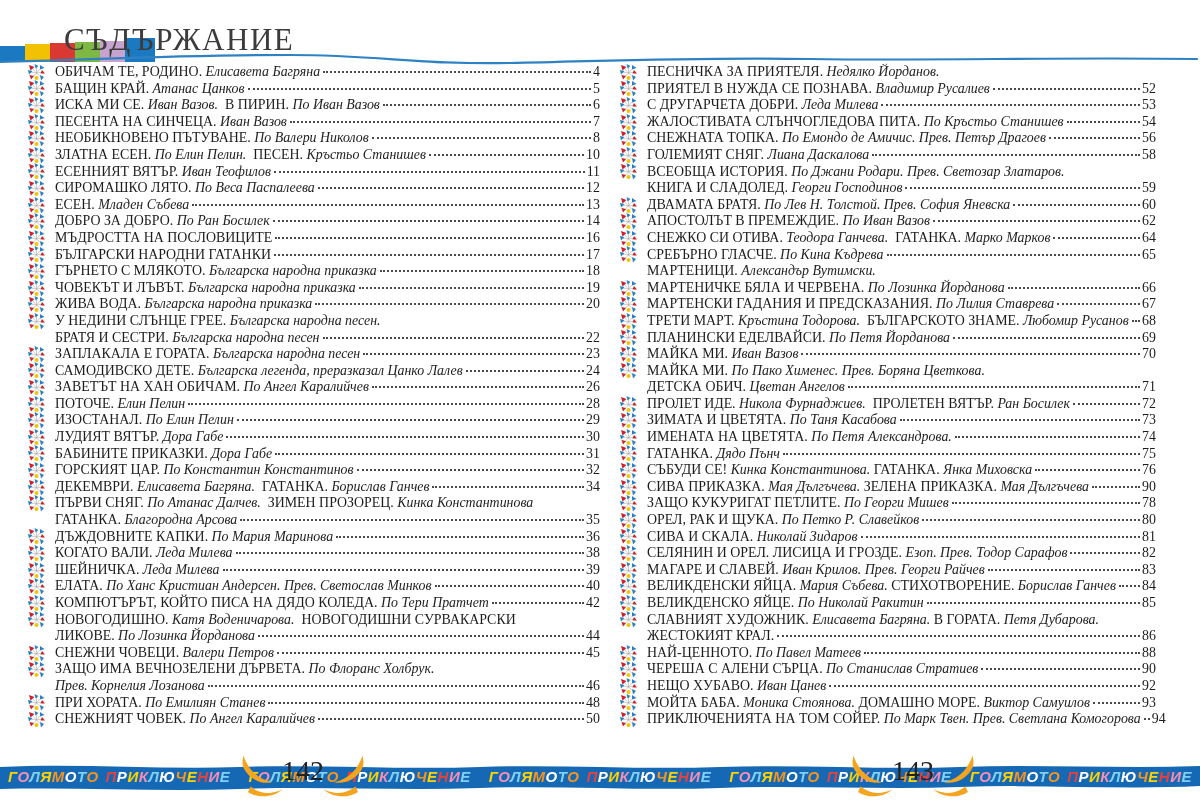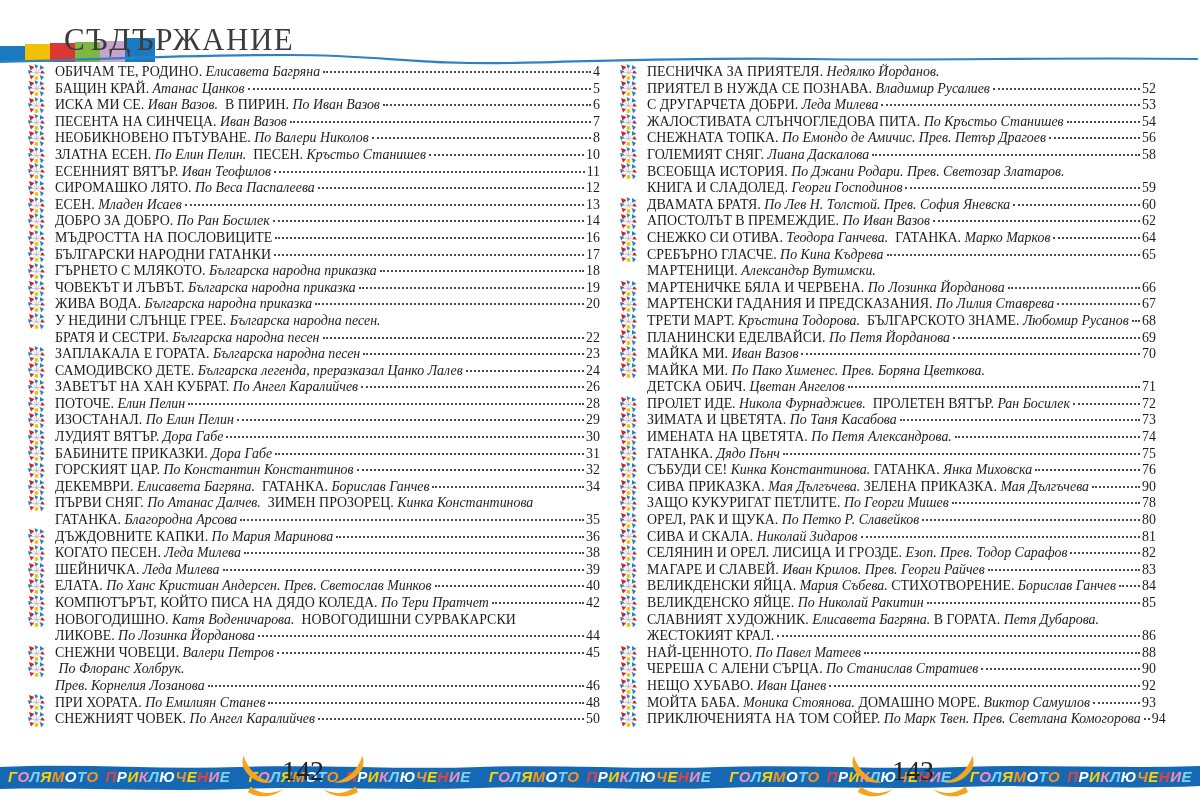--- a/index.html
+++ b/index.html
@@ -239,21 +239,21 @@
             <line x1="17" y1="18" x2="27" y2="27"></line>
           </g>
           <polygon points="2,2 13,6 5,13" fill="#cc2229"></polygon>
           <polygon points="13,0 21,4 15,9" fill="#2a7fc0"></polygon>
           <polygon points="24,2 33,8 24,11" fill="#2a7fc0"></polygon>
           <polygon points="28,12 34,19 25,19" fill="#cc2229"></polygon>
           <polygon points="0,12 9,14 2,21" fill="#2a7fc0"></polygon>
           <polygon points="3,22 12,24 6,31" fill="#cc2229"></polygon>
           <polygon points="24,22 32,26 26,33" fill="#2a7fc0"></polygon>
           <circle cx="17" cy="28" r="4" fill="#f2c500"></circle>
-        </svg></span><span class="seg-title">ЕСЕН.</span><span class="seg-author"> Младен Исаев</span><span class="dots"></span><span class="pg">13</span></div>
+        </svg></span><span class="seg-title">ЕСЕН.</span><span class="seg-author"> Младен Събева</span><span class="dots"></span><span class="pg">13</span></div>
     <div class="row"><span class="icon-cell"><svg width="17" height="17" viewBox="0 0 34 34">
           <g stroke="#9a9a9a" stroke-width="1">
             <line x1="17" y1="18" x2="6" y2="6"></line>
             <line x1="17" y1="18" x2="17" y2="3"></line>
             <line x1="17" y1="18" x2="28" y2="6"></line>
             <line x1="17" y1="18" x2="31" y2="16"></line>
             <line x1="17" y1="18" x2="3" y2="16"></line>
             <line x1="17" y1="18" x2="8" y2="27"></line>
             <line x1="17" y1="18" x2="27" y2="27"></line>
           </g>
@@ -430,21 +430,21 @@
             <line x1="17" y1="18" x2="27" y2="27"></line>
           </g>
           <polygon points="2,2 13,6 5,13" fill="#cc2229"></polygon>
           <polygon points="13,0 21,4 15,9" fill="#2a7fc0"></polygon>
           <polygon points="24,2 33,8 24,11" fill="#2a7fc0"></polygon>
           <polygon points="28,12 34,19 25,19" fill="#cc2229"></polygon>
           <polygon points="0,12 9,14 2,21" fill="#2a7fc0"></polygon>
           <polygon points="3,22 12,24 6,31" fill="#cc2229"></polygon>
           <polygon points="24,22 32,26 26,33" fill="#2a7fc0"></polygon>
           <circle cx="17" cy="28" r="4" fill="#f2c500"></circle>
-        </svg></span><span class="seg-title">ЗАВЕТЪТ НА ХАН КУБРАТ.</span><span class="seg-author"> По Ангел Каралийчев</span><span class="dots"></span><span class="pg">26</span></div>
+        </svg></span><span class="seg-title">ЗАВЕТЪТ НА ХАН ОБИЧАМ.</span><span class="seg-author"> По Ангел Каралийчев</span><span class="dots"></span><span class="pg">26</span></div>
     <div class="row"><span class="icon-cell"><svg width="17" height="17" viewBox="0 0 34 34">
           <g stroke="#9a9a9a" stroke-width="1">
             <line x1="17" y1="18" x2="6" y2="6"></line>
             <line x1="17" y1="18" x2="17" y2="3"></line>
             <line x1="17" y1="18" x2="28" y2="6"></line>
             <line x1="17" y1="18" x2="31" y2="16"></line>
             <line x1="17" y1="18" x2="3" y2="16"></line>
             <line x1="17" y1="18" x2="8" y2="27"></line>
             <line x1="17" y1="18" x2="27" y2="27"></line>
           </g>
@@ -602,21 +602,21 @@
             <line x1="17" y1="18" x2="27" y2="27"></line>
           </g>
           <polygon points="2,2 13,6 5,13" fill="#cc2229"></polygon>
           <polygon points="13,0 21,4 15,9" fill="#2a7fc0"></polygon>
           <polygon points="24,2 33,8 24,11" fill="#2a7fc0"></polygon>
           <polygon points="28,12 34,19 25,19" fill="#cc2229"></polygon>
           <polygon points="0,12 9,14 2,21" fill="#2a7fc0"></polygon>
           <polygon points="3,22 12,24 6,31" fill="#cc2229"></polygon>
           <polygon points="24,22 32,26 26,33" fill="#2a7fc0"></polygon>
           <circle cx="17" cy="28" r="4" fill="#f2c500"></circle>
-        </svg></span><span class="seg-title">КОГАТО ПЕСЕН.</span><span class="seg-author"> Леда Милева</span><span class="dots"></span><span class="pg">38</span></div>
+        </svg></span><span class="seg-title">КОГАТО ВАЛИ.</span><span class="seg-author"> Леда Милева</span><span class="dots"></span><span class="pg">38</span></div>
     <div class="row"><span class="icon-cell"><svg width="17" height="17" viewBox="0 0 34 34">
           <g stroke="#9a9a9a" stroke-width="1">
             <line x1="17" y1="18" x2="6" y2="6"></line>
             <line x1="17" y1="18" x2="17" y2="3"></line>
             <line x1="17" y1="18" x2="28" y2="6"></line>
             <line x1="17" y1="18" x2="31" y2="16"></line>
             <line x1="17" y1="18" x2="3" y2="16"></line>
             <line x1="17" y1="18" x2="8" y2="27"></line>
             <line x1="17" y1="18" x2="27" y2="27"></line>
           </g>
@@ -717,21 +717,21 @@
             <line x1="17" y1="18" x2="27" y2="27"></line>
           </g>
           <polygon points="2,2 13,6 5,13" fill="#cc2229"></polygon>
           <polygon points="13,0 21,4 15,9" fill="#2a7fc0"></polygon>
           <polygon points="24,2 33,8 24,11" fill="#2a7fc0"></polygon>
           <polygon points="28,12 34,19 25,19" fill="#cc2229"></polygon>
           <polygon points="0,12 9,14 2,21" fill="#2a7fc0"></polygon>
           <polygon points="3,22 12,24 6,31" fill="#cc2229"></polygon>
           <polygon points="24,22 32,26 26,33" fill="#2a7fc0"></polygon>
           <circle cx="17" cy="28" r="4" fill="#f2c500"></circle>
-        </svg></span><span class="seg-author"> По Флоранс Холбрук.</span></div>
+        </svg></span><span class="seg-title">ЗАЩО ИМА ВЕЧНОЗЕЛЕНИ ДЪРВЕТА.</span><span class="seg-author"> По Флоранс Холбрук.</span></div>
     <div class="row"><span class="icon-cell"></span><span class="seg-author">Прев. Корнелия Лозанова</span><span class="dots"></span><span class="pg">46</span></div>
     <div class="row"><span class="icon-cell"><svg width="17" height="17" viewBox="0 0 34 34">
           <g stroke="#9a9a9a" stroke-width="1">
             <line x1="17" y1="18" x2="6" y2="6"></line>
             <line x1="17" y1="18" x2="17" y2="3"></line>
             <line x1="17" y1="18" x2="28" y2="6"></line>
             <line x1="17" y1="18" x2="31" y2="16"></line>
             <line x1="17" y1="18" x2="3" y2="16"></line>
             <line x1="17" y1="18" x2="8" y2="27"></line>
             <line x1="17" y1="18" x2="27" y2="27"></line>

